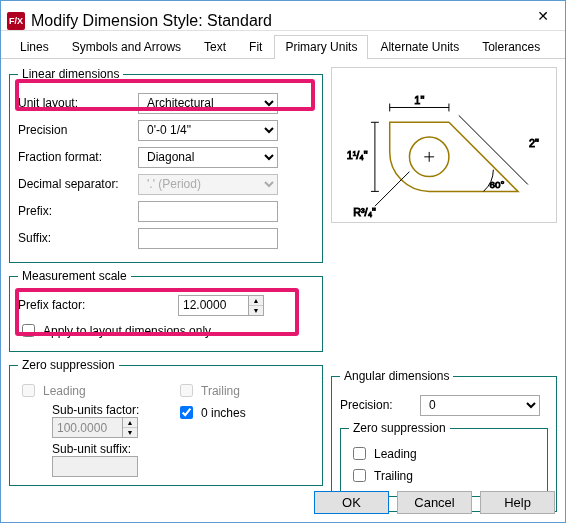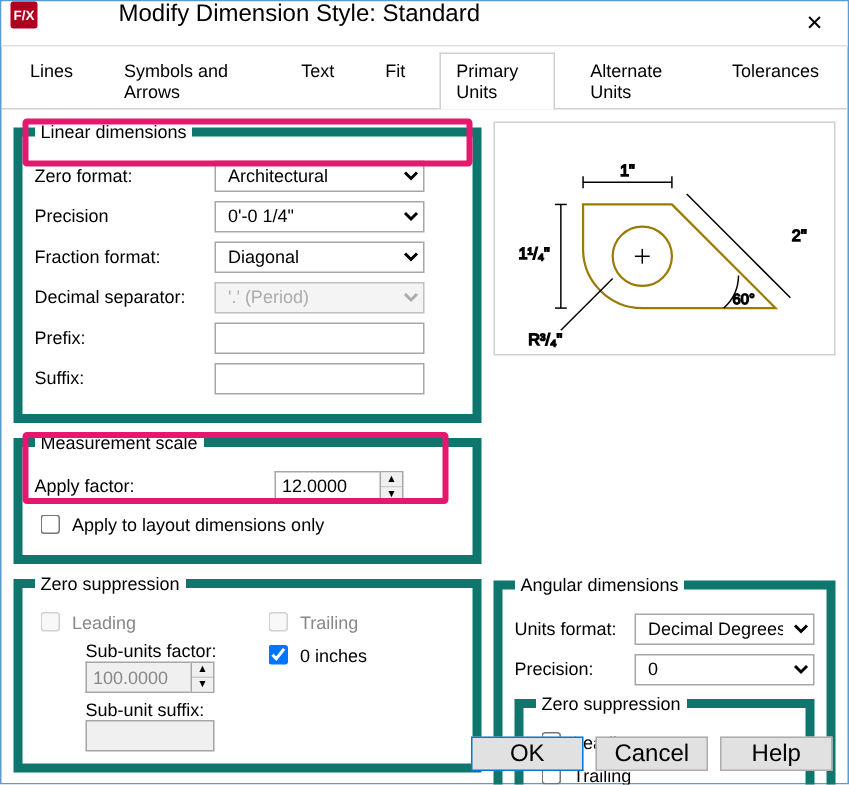--- a/index.html
+++ b/index.html
@@ -14,23 +14,22 @@
     width: 566px;
     height: 523px;
     border: 1px solid #5a9bd4;
     background: #fff;
     position: relative;
   }
   .titlebar {
     height: 30px;
     background: #fff;
     display: flex;
-    align-items: flex-start;
+    align-items: flex-end;
     border-bottom: 1px solid #e0e0e0;
-    gap: 48px;
   }
   .app-icon {
     width: 18px; height: 18px;
     background: #b00020;
     color: #fff;
     font-size: 9px;
     font-weight: bold;
     display: flex;
     align-items: center;
     justify-content: center;
@@ -40,21 +39,21 @@
   .title-text { flex: 1; font-size: 16px; }
   .close-btn {
     width: 44px; height: 28px;
     display: flex; align-items: center; justify-content: center;
     font-size: 14px;
   }
   .tabs {
     display: flex;
     border-bottom: 1px solid #d0d0d0;
     padding: 4px 8px 0 8px;
-    gap: 12px;
+    gap: 1px;
   }
   .tab {
     padding: 4px 10px;
     border: 1px solid transparent;
     border-bottom: none;
     cursor: default;
     position: relative;
     background: #fff;
   }
   .tab.active {
@@ -64,21 +63,21 @@
     margin-bottom: -1px;
   }
   .content {
     display: flex;
     padding: 8px;
     gap: 8px;
   }
   .left-col { width: 314px; }
   .right-col { flex: 1; }
   fieldset {
-    border: 6px solid #0f766e;
+    border: 1px solid #0f766e;
     border-radius: 0;
     margin: 0 0 6px 0;
     padding: 6px 8px 8px 8px;
   }
   legend { font-size: 12px; padding: 0 4px; }
   .row {
     display: flex;
     align-items: center;
     margin: 5px 0;
     min-height: 22px;
@@ -134,21 +133,21 @@
   .buttons {
     position: absolute;
     bottom: 8px; right: 10px;
     display: flex; gap: 8px;
   }
   .btn {
     width: 75px; height: 23px;
     border: 1px solid #adadad;
     background: #e1e1e1;
     font-family: inherit;
-    font-size: 16px;
+    font-size: 13px;
   }
   .btn.ok { border-color: #0078d7; }
   
   .preview svg { width: 100%; height: 100%; }
 </style>
 </head>
 <body>
 
 <div class="window">
   <div class="titlebar">
@@ -165,21 +164,21 @@
     <div class="tab active">Primary Units</div>
     <div class="tab">Alternate Units</div>
     <div class="tab">Tolerances</div>
   </div>
 
   <div class="content">
     <div class="left-col">
       <fieldset>
         <legend>Linear dimensions</legend>
         <div class="row">
-          <label class="fld">Zero format:</label>
+          <label class="fld">Unit layout:</label>
           <select><option>Architectural</option></select>
         </div>
         <div class="row">
           <label class="fld">Precision</label>
           <select><option>0'-0 1/4"</option></select>
         </div>
         <div class="row">
           <label class="fld">Fraction format:</label>
           <select><option>Diagonal</option></select>
         </div>
@@ -193,21 +192,21 @@
         </div>
         <div class="row">
           <label class="fld">Suffix:</label>
           <input type="text" style="width: 140px;" value="">
         </div>
       </fieldset>
 
       <fieldset>
         <legend>Measurement scale</legend>
         <div class="row">
-          <label class="fld" style="width:160px">Apply factor:</label>
+          <label class="fld" style="width:160px">Prefix factor:</label>
           <div class="spinner">
             <input type="text" value="12.0000" style="">
             <div class="spin-btns">
                 <div>▲</div>
                 <div>▼</div>
               </div>
           </div>
         </div>
         <div class="checkbox-row">
           <input type="checkbox" style="">
@@ -276,24 +275,20 @@
               <line x1="95" y1="85" x2="95" y2="95"></line>
           </g>
         </svg>
       </div>
 
       <div style="height:140px"></div>
 
       <fieldset>
         <legend>Angular dimensions</legend>
         <div class="row">
-          <label class="fld" style="width:80px">Units format:</label>
-          <select style="width:120px"><option>Decimal Degrees</option></select>
-        </div>
-        <div class="row">
           <label class="fld" style="width:80px">Precision:</label>
           <select style="width:120px"><option>0</option></select>
         </div>
         <fieldset style="margin-top:4px">
           <legend>Zero suppression</legend>
           <div class="checkbox-row">
             <input type="checkbox" style="">
             <span>Leading</span>
           </div>
           <div class="checkbox-row">

